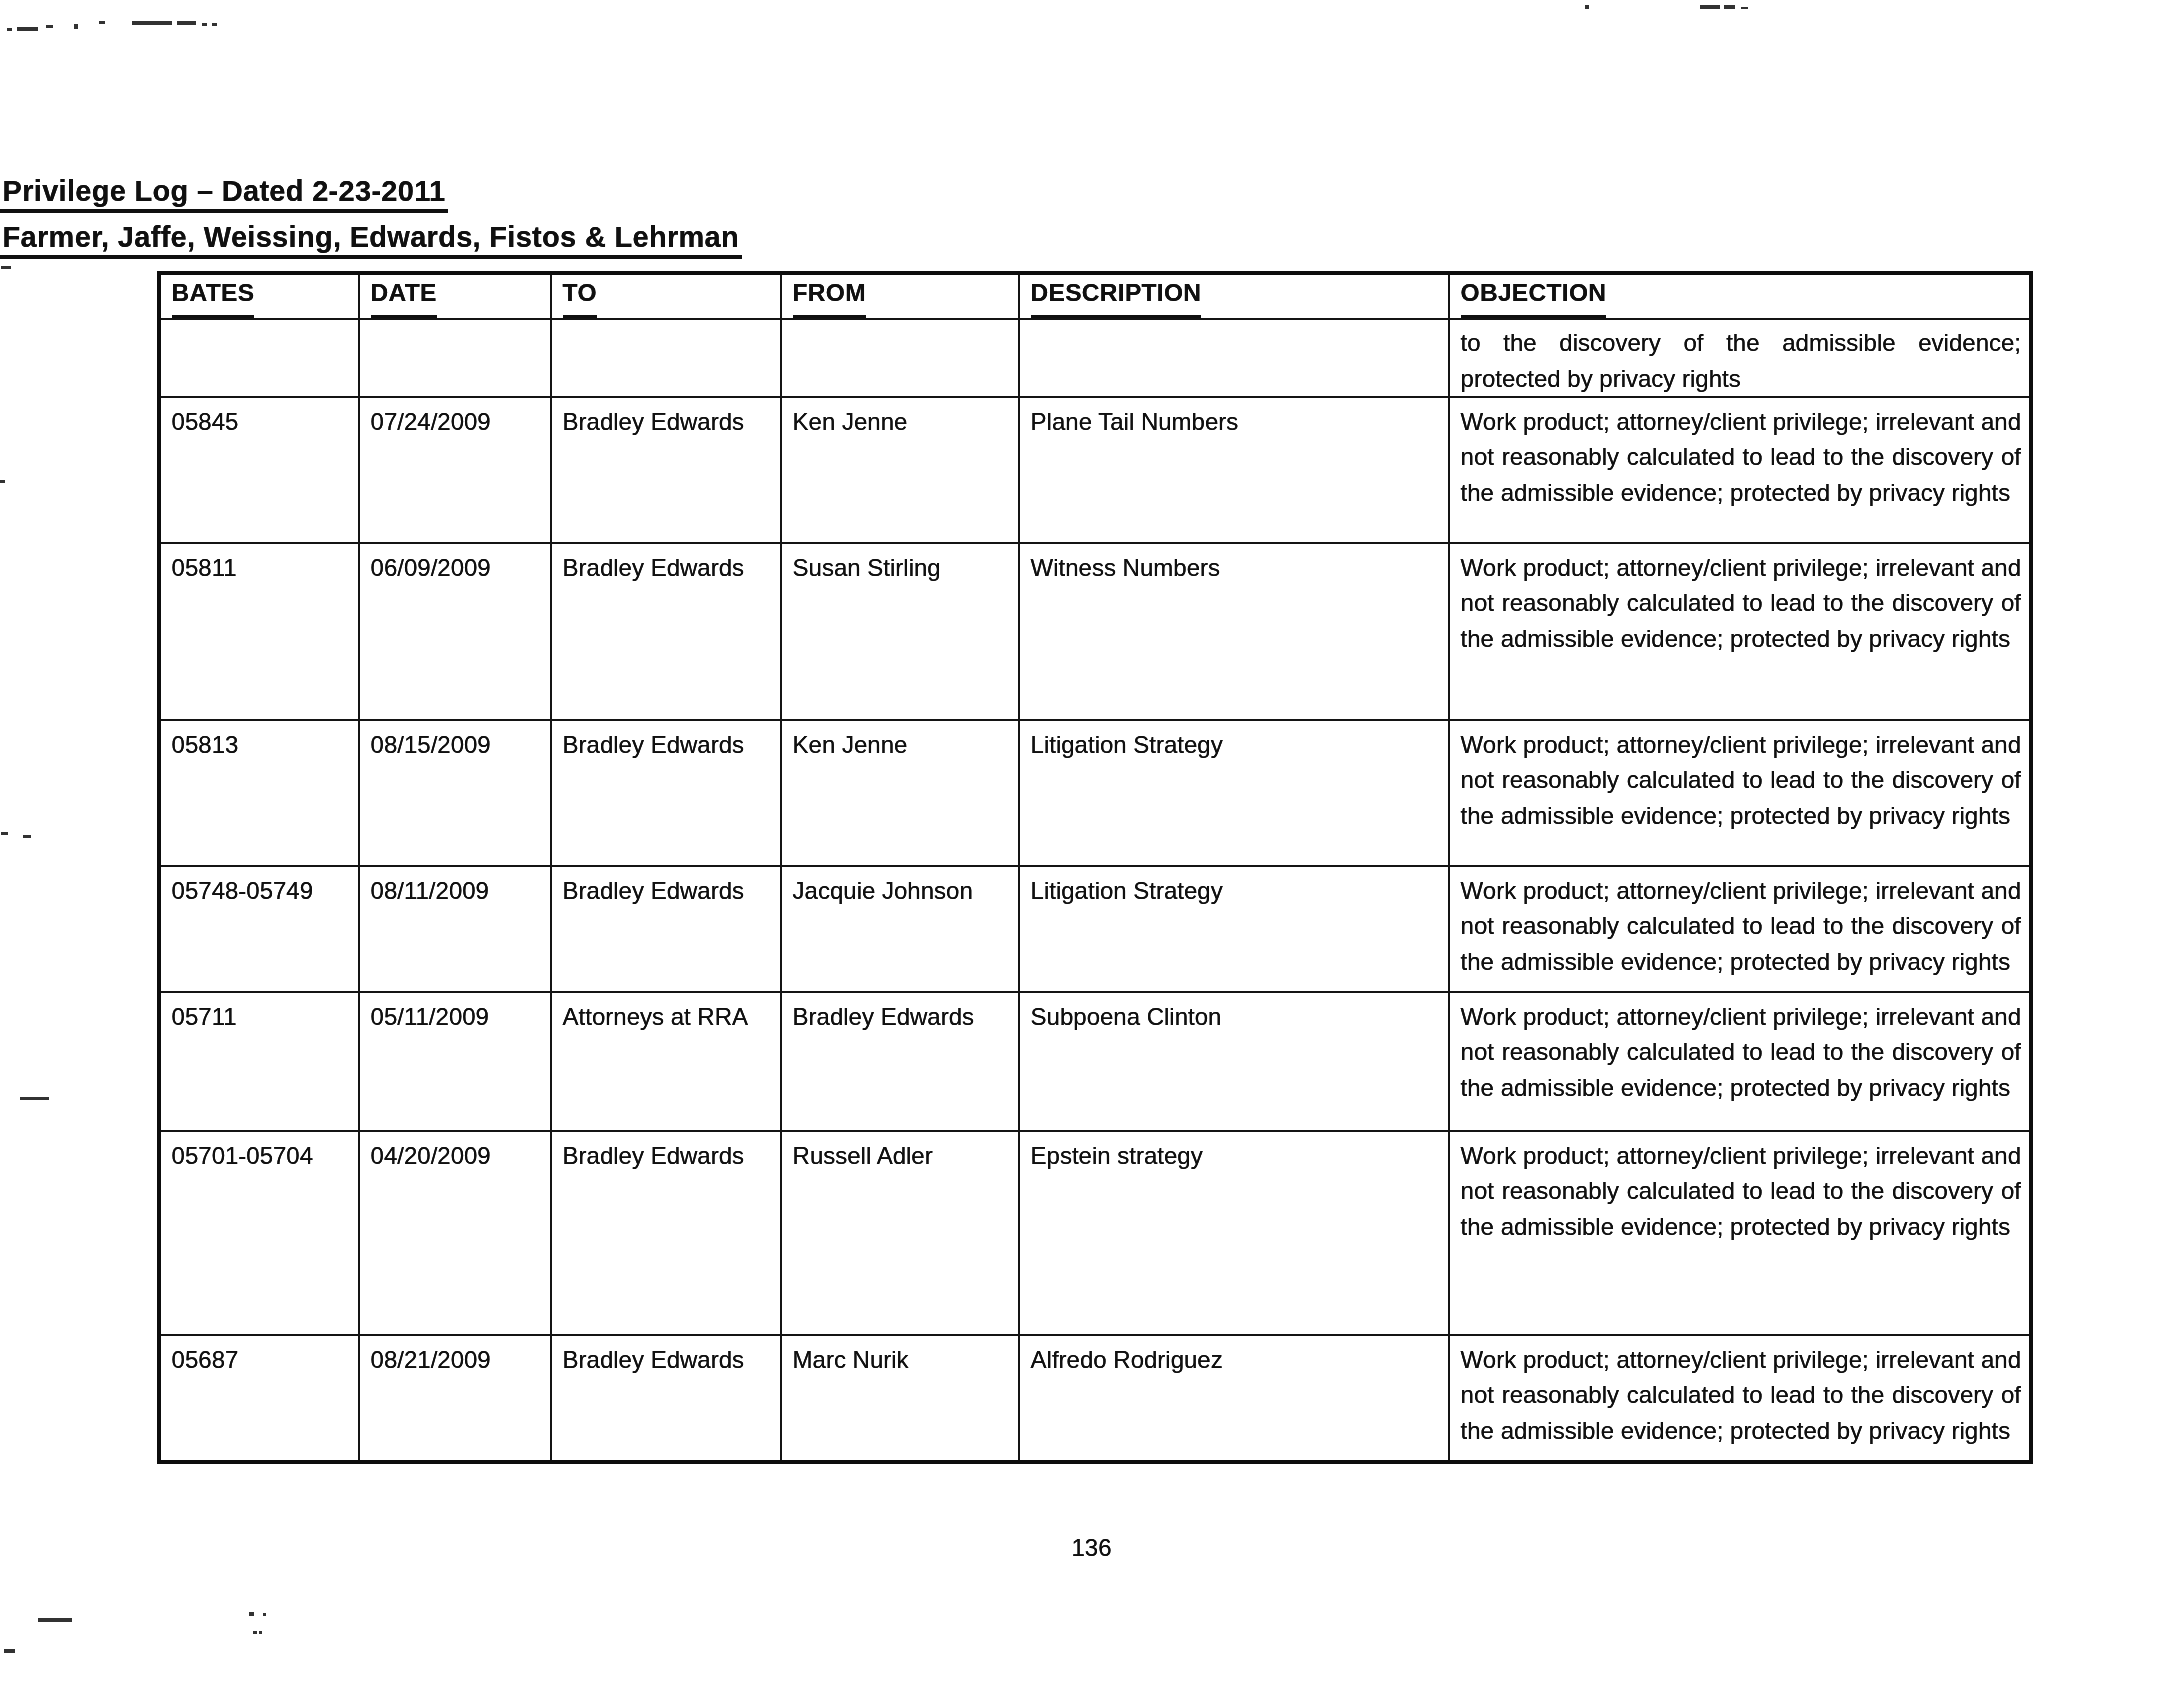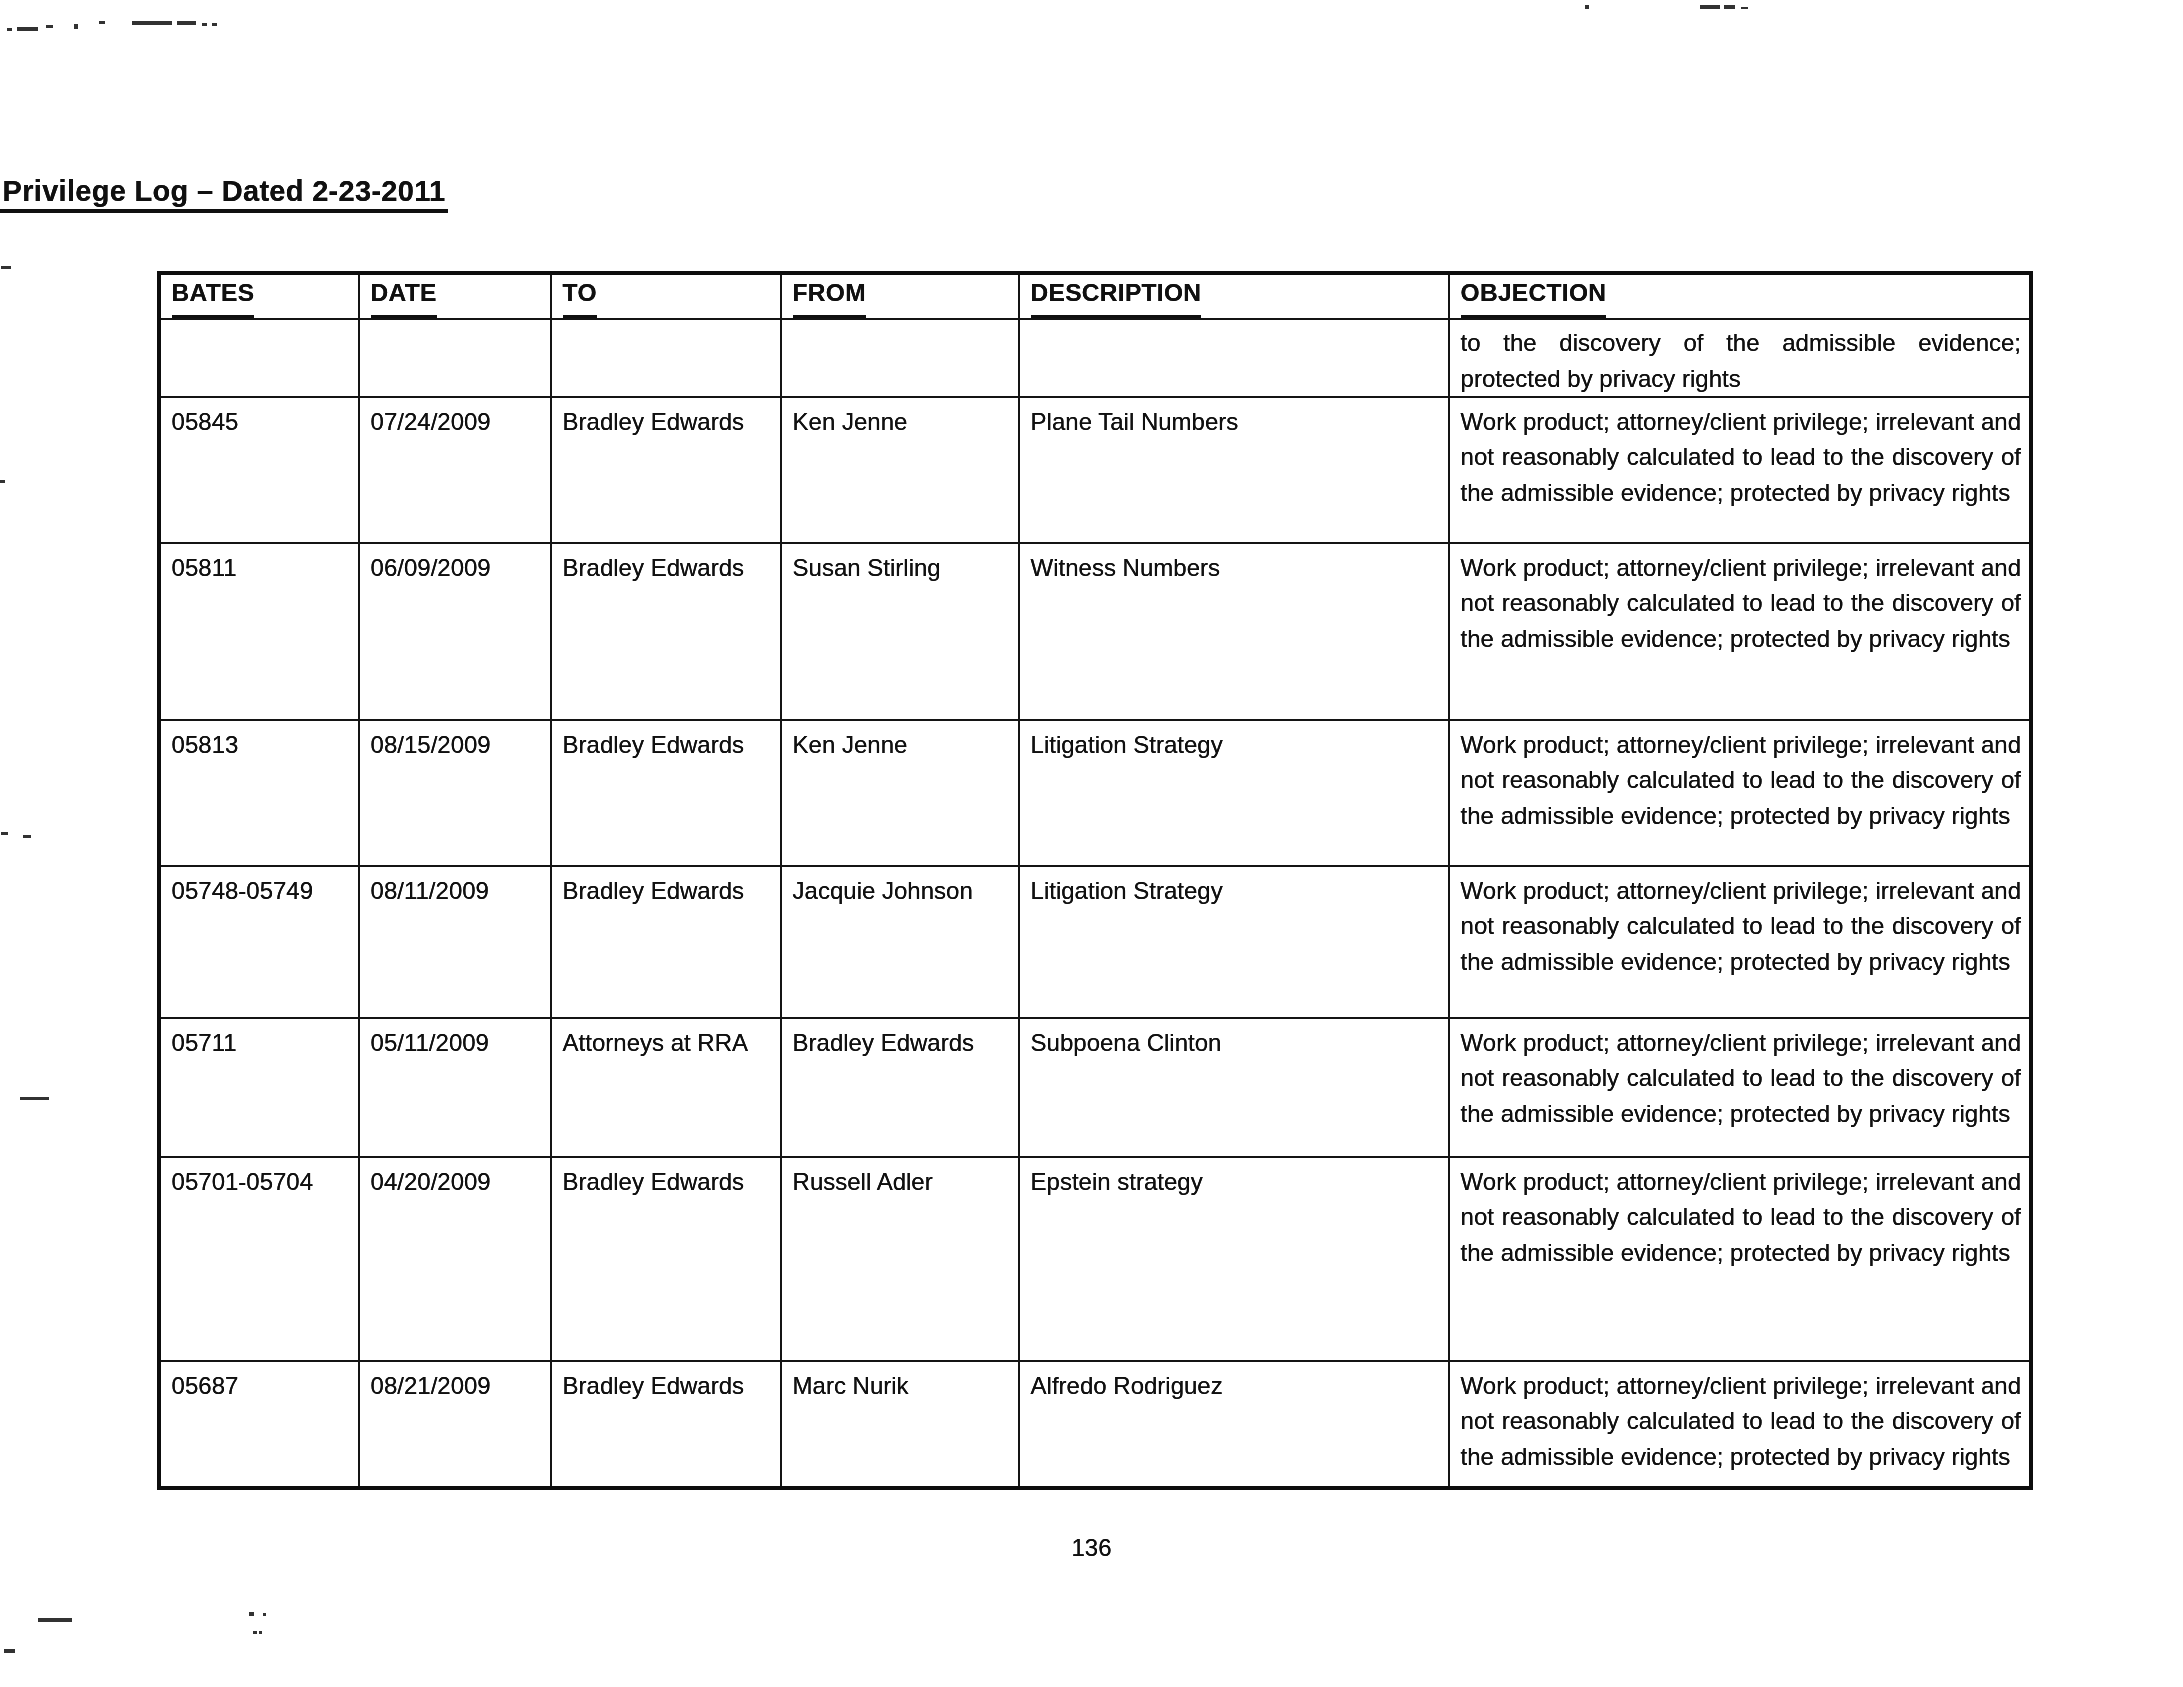--- a/index.html
+++ b/index.html
@@ -75,21 +75,21 @@
     text-align:justify;
     padding-right:8px;
   }
   .plog td.obj-cut { text-align-last:justify; }
 
   
   .plog tbody tr:nth-child(1) { height:70px;margin-top:48px; }
   .plog tbody tr:nth-child(2) { height:146px; }
   .plog tbody tr:nth-child(3) { height:177px; }
   .plog tbody tr:nth-child(4) { height:146px; }
-  .plog tbody tr:nth-child(5) { height:152px; }
+  .plog tbody tr:nth-child(5) { height:126px; }
   .plog tbody tr:nth-child(6) { height:139px; }
   .plog tbody tr:nth-child(7) { height:204px; }
   .plog tbody tr:nth-child(8) { height:127px; }
   .plog tbody tr:nth-child(9) { height:38px; }
 
   
   .pageno {
     position:absolute; top:1534px; left:0; width:2183px;
     text-align:center;
     font-size:24px;
@@ -127,20 +127,21 @@
     <i class="art" style="left:249px;top:1612px;width:4.6px;height:4px"></i>
     <i class="art" style="left:263px;top:1613px;width:3.3px;height:3.3px"></i>
     <i class="art" style="left:253px;top:1631px;width:4px;height:3.3px"></i>
     <i class="art" style="left:259px;top:1631px;width:3.3px;height:2.6px"></i>
     <i class="art" style="left:4px;top:1649px;width:10.6px;height:4px"></i>
   </div>
 
   <div class="titles">
     <div><span class="title-line">Privilege Log – Dated 2-23-2011</span></div>
     <div class="title-gap"></div>
+    <div><span class="title-line">Farmer, Jaffe, Weissing, Edwards, Fistos &amp; Lehrman</span></div>
   </div>
 
   <table class="plog">
     <colgroup>
       <col class="c-bates">
         <col class="c-date">
         <col class="c-to">
       <col class="c-from">
         <col class="c-desc">
         <col class="c-obj">

